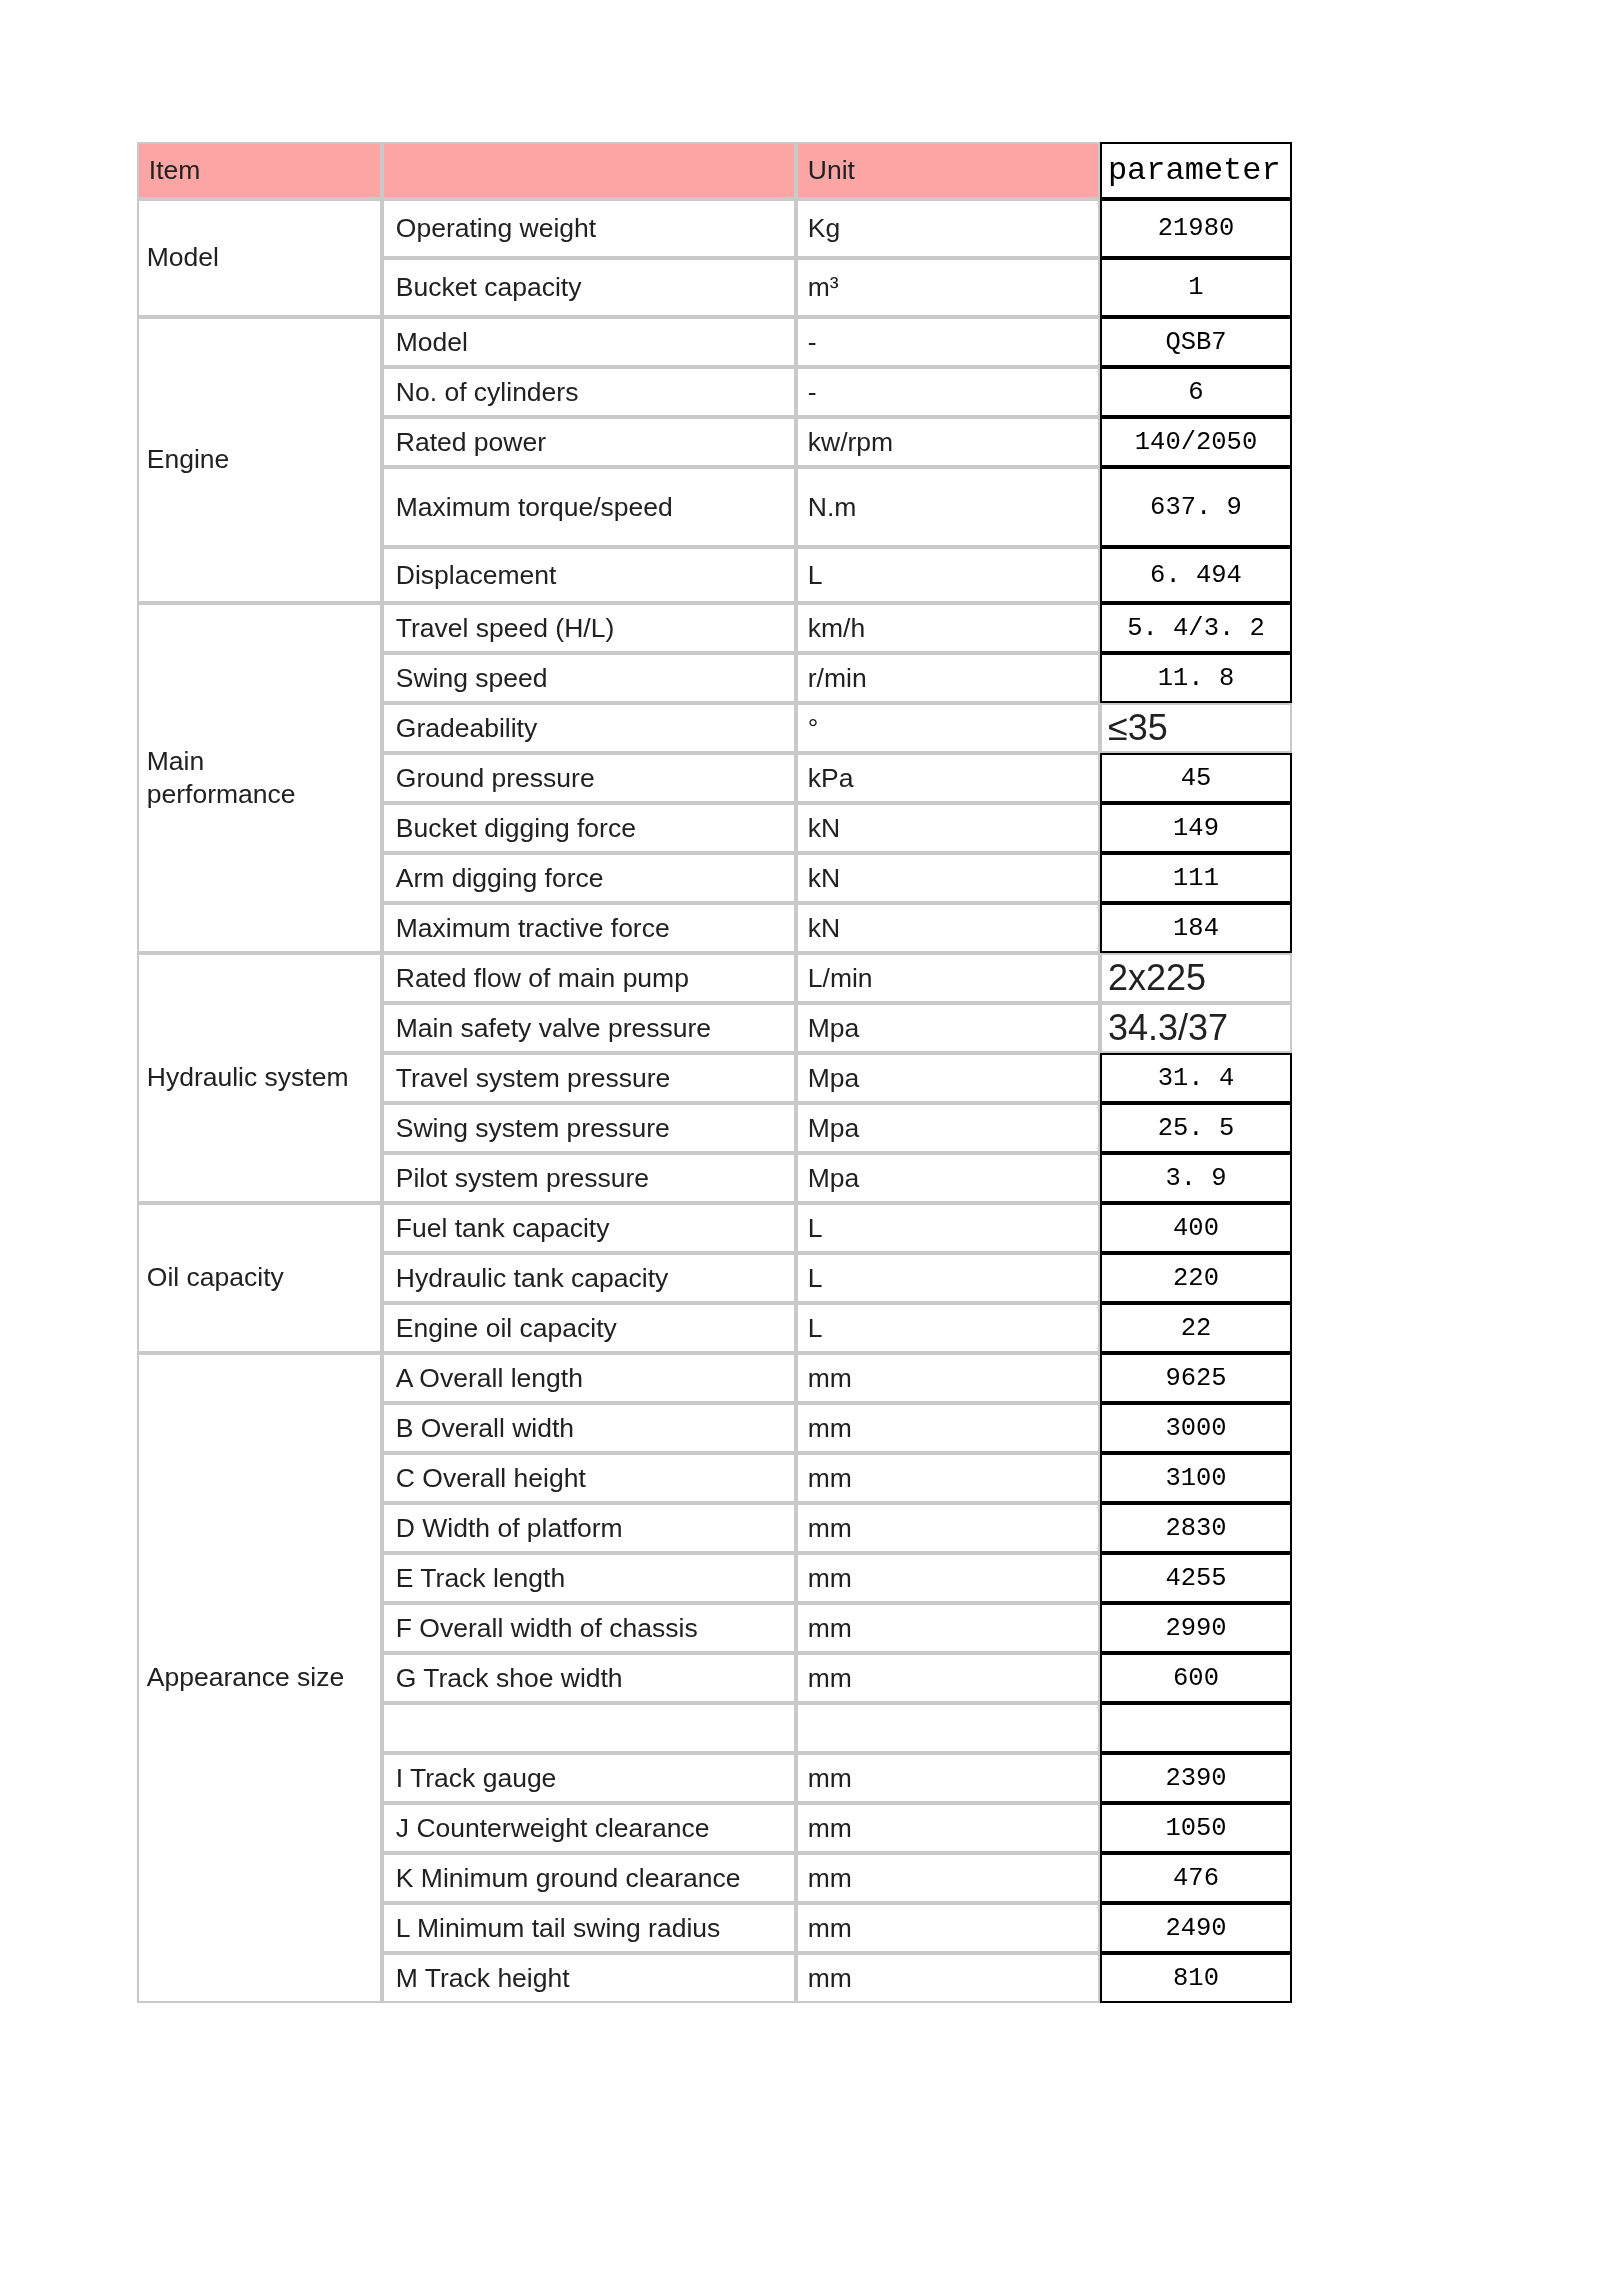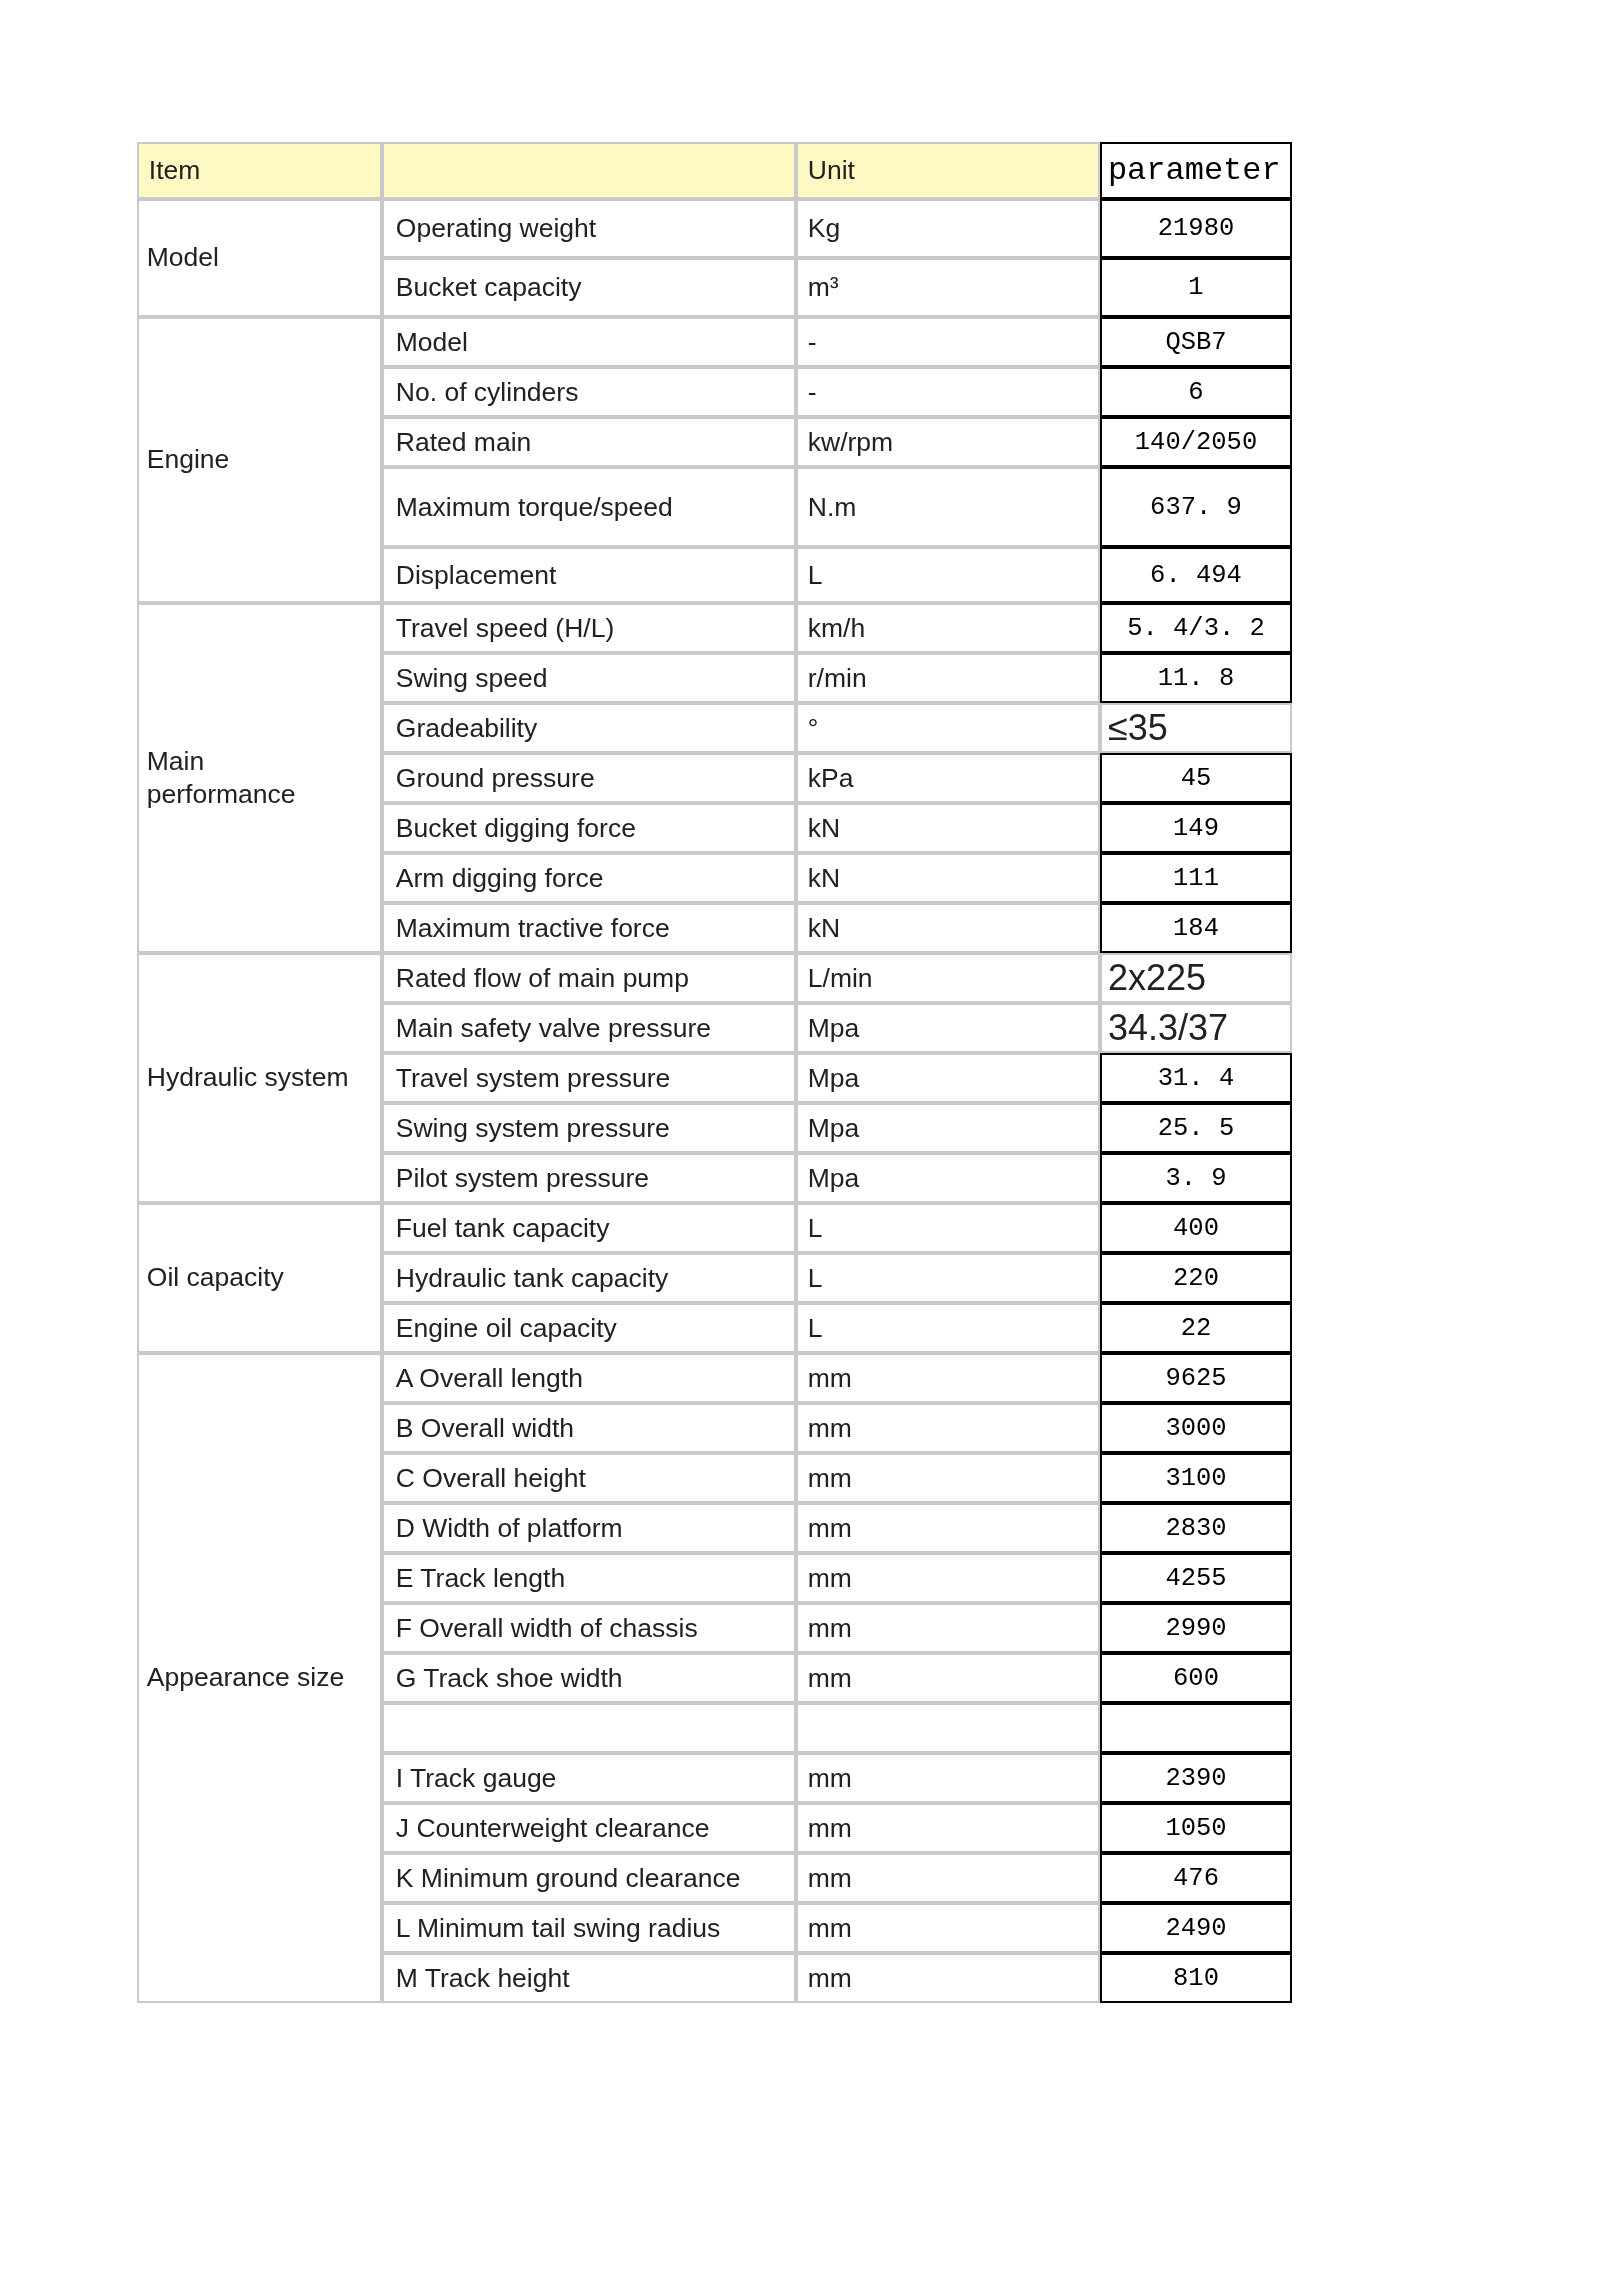--- a/index.html
+++ b/index.html
@@ -34,21 +34,21 @@
     text-align: left;
     overflow: hidden;
     padding: 2px 5.9px;
   }
   thead tr { height: 57px; }
   tbody tr { height: 50px; }
   tbody tr:nth-child(1), tbody tr:nth-child(2) { height: 59px; }
   tbody tr:nth-child(6) { height: 80px; }
   tbody tr:nth-child(7) { height: 56px; }
 
-  .hfill { background: #fef9c3; }
+  .hfill { background: #fca5a5; }
   .hcell { font-size: 26.5px; padding-left: 9.8px; }
 
   .item-cell {
     font-size: 26.5px;
     padding-left: 7.8px;
     white-space: pre-line;
     line-height: 1.25;
   }
   .sub-cell  { font-size: 26.5px; padding-left: 11.8px; white-space: nowrap; }
   .unit-cell { font-size: 26.5px; padding-left: 9.8px; }
@@ -106,21 +106,21 @@
           <td class="sub-cell">Model</td>
           <td class="unit-cell">-</td>
           <td class="param-cell mono boxed">QSB7</td>
         </tr>
         <tr>
           <td class="sub-cell">No. of cylinders</td>
           <td class="unit-cell">-</td>
           <td class="param-cell mono boxed">6</td>
         </tr>
         <tr>
-          <td class="sub-cell">Rated main</td>
+          <td class="sub-cell">Rated power</td>
           <td class="unit-cell">kw/rpm</td>
           <td class="param-cell mono boxed">140/2050</td>
         </tr>
         <tr>
           <td class="sub-cell">Maximum torque/speed</td>
           <td class="unit-cell">N.m</td>
           <td class="param-cell mono boxed">637. 9</td>
         </tr>
         <tr>
           <td class="sub-cell">Displacement</td>

